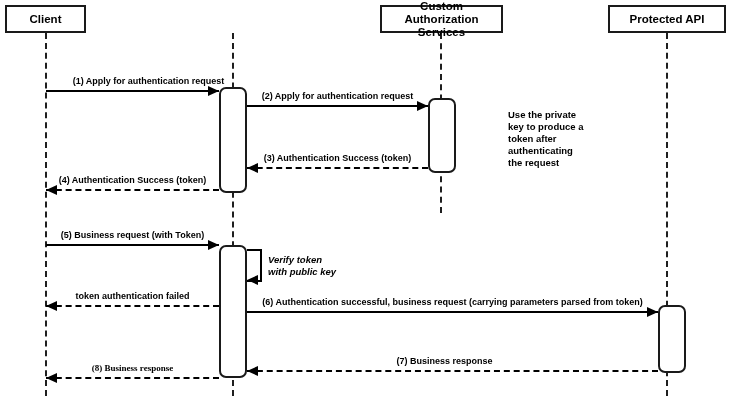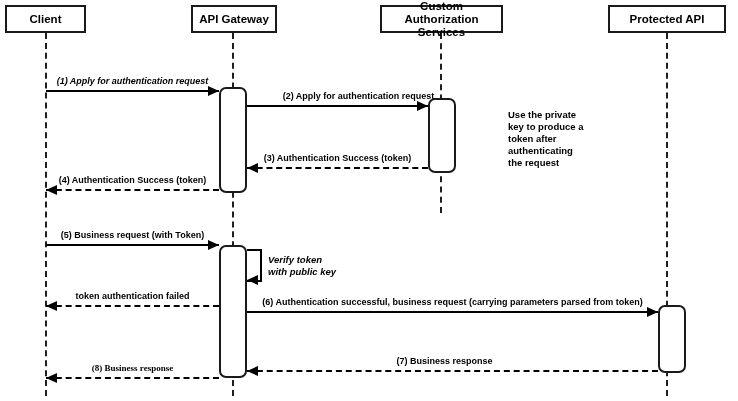--- a/index.html
+++ b/index.html
@@ -38,45 +38,42 @@
   }
 </style>
 </head>
 <body>
 
 <div class="diagram">
 
   <div class="actor" style="left:5px; width:81px;">
     <span>Client</span>
   </div>
-  <div class="actor" style="left:191px; width:86px;">
-    <span>API Gateway</span>
-  </div>
   <div class="actor" style="left:380px; width:123px;">
     <span>Custom Authorization Services</span>
   </div>
   <div class="actor" style="left:608px; width:118px;">
     <span>Protected API</span>
   </div>
 
   <div class="lifeline" style="left:45px;  top:33px; height:363px;"></div>
   <div class="lifeline" style="left:232px; top:33px; height:363px;"></div>
   <div class="lifeline" style="left:440px; top:33px; height:180px;"></div>
   <div class="lifeline" style="left:666px; top:33px; height:363px;"></div>
 
   <div class="activation" style="left:219px; top:87px;  height:106px;"></div>
   <div class="activation" style="left:428px; top:98px;  height:75px;"></div>
   <div class="activation" style="left:219px; top:245px; height:133px;"></div>
   <div class="activation" style="left:658px; top:305px; height:68px;"></div>
 
-  <div class="msg-label" style="left:46px; width:173px; top:76px;font-style:italic;">(1) Apply for authentication request</div>
+  <div class="msg-label" style="left:62px; width:173px; top:76px;">(1) Apply for authentication request</div>
   <div class="line solid" style="left:46px; top:90px; width:173px;"></div>
   <div class="arrow right" style="left:208px; top:86px;"></div>
 
-  <div class="msg-label" style="left:247px; width:181px; top:91px;margin-left:21px;">(2) Apply for authentication request</div>
+  <div class="msg-label" style="left:247px; width:181px; top:91px;">(2) Apply for authentication request</div>
   <div class="line solid" style="left:247px; top:105px; width:181px;"></div>
   <div class="arrow right" style="left:417px; top:101px;"></div>
 
   <div class="note" style="left:463px; top:109px; width:100px;margin-left:45px;">Use the private
 key to produce a
 token after
 authenticating
 the request</div>
 
   <div class="msg-label" style="left:247px; width:181px; top:153px;">(3) Authentication Success (token)</div>

